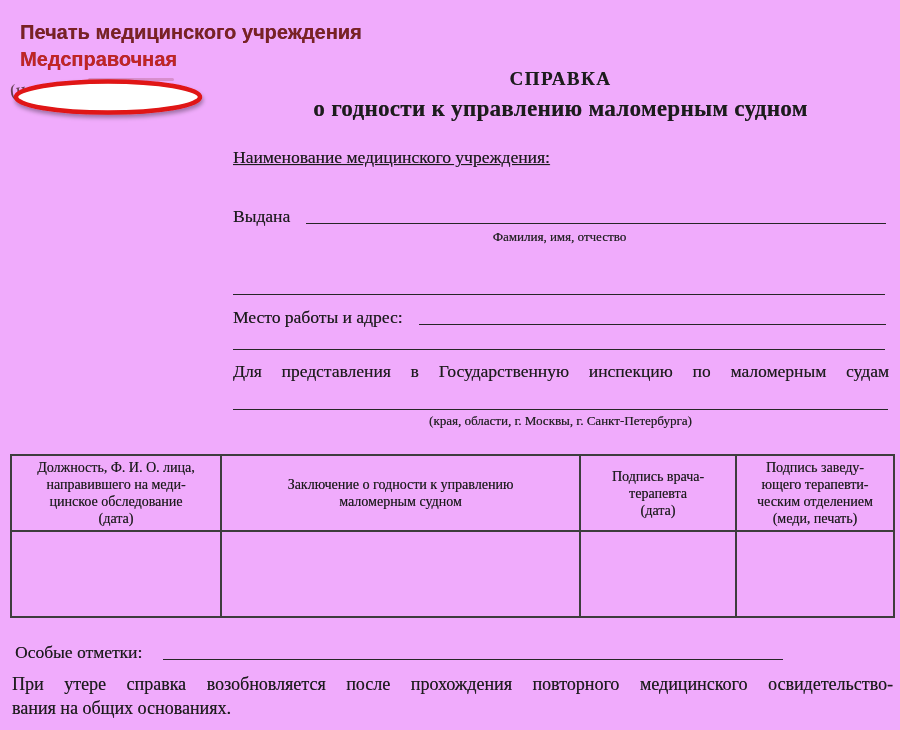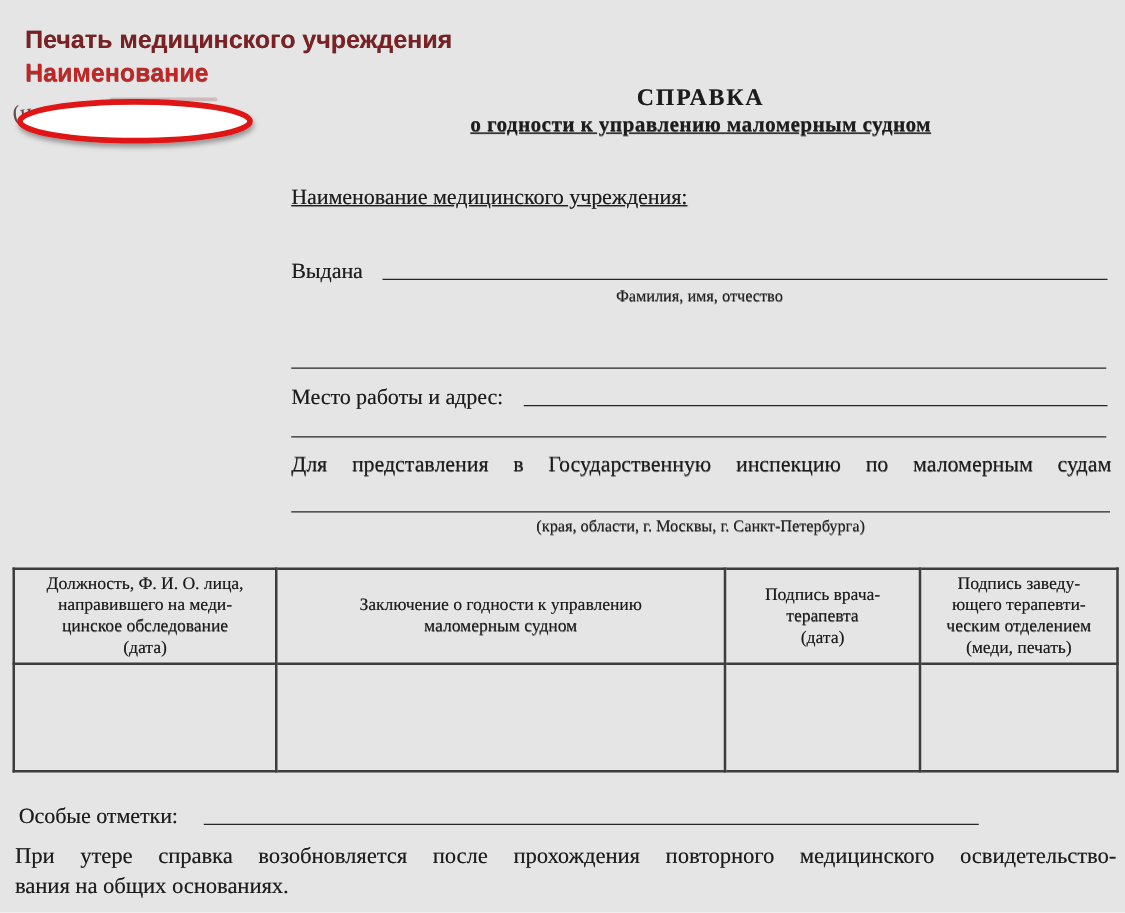--- a/index.html
+++ b/index.html
@@ -1,19 +1,19 @@
 <!DOCTYPE html>
 <html lang="ru"><head>
 <meta charset="utf-8">
 <style>
   html,body{margin:0;padding:0;}
   .page{
     position:relative;
     width:900px;height:730px;
-    background:#e5e5e5;
+    background:#f0abfc;
     font-family:"Liberation Serif","DejaVu Serif",serif;
     color:#1c1c1c;
     overflow:hidden;
   }
   .scan{ text-shadow:0.2px 0.2px 0.4px rgba(10,10,10,.55); }
 
   
   .stamp-caption{
     position:absolute;left:20px;
     font-family:"Liberation Sans","DejaVu Sans",sans-serif;
@@ -27,21 +27,21 @@
   }
   .stamp-remnant{
     position:absolute;left:88px;top:78px;width:86px;height:3px;z-index:0;
     background:rgba(130,40,40,.22);border-radius:2px;
   }
   .stamp-ellipse{position:absolute;left:6px;top:74px;z-index:1;}
 
   
   .title-block{position:absolute;left:233px;top:68px;width:655px;text-align:center;}
   .doc-title{font-size:19px;font-weight:bold;letter-spacing:1.5px;}
-  .doc-subtitle{font-size:17px;font-weight:bold;margin-top:0;letter-spacing:.3px;text-decoration:underline;}
+  .doc-subtitle{font-size:23px;font-weight:bold;margin-top:6px;letter-spacing:.3px;}
 
   
   .frow{position:absolute;display:flex;align-items:flex-end;font-size:17.5px;line-height:22px;gap:11px;}
   .frow .lbl{white-space:nowrap;}
   .frow .fill{flex:1 1 auto;border-bottom:1.6px solid #262626;margin:0 0 3px 5px;height:2px;}
   .hline{position:absolute;border-top:1.6px solid #262626;height:0;}
   .fcaption{position:absolute;text-align:center;font-size:13px;color:#222;}
   .static-label{position:absolute;font-size:17.5px;line-height:22px;}
   .justified{
     position:absolute;font-size:17.5px;line-height:22px;
@@ -65,21 +65,21 @@
   
   .note{position:absolute;left:12px;top:673px;width:881px;font-size:18px;line-height:23.5px;}
   .note .jline{text-align:justify;text-align-last:justify;}
 </style>
 </head>
 <body>
 
 <div class="page scan">
 
   <div class="stamp-caption stamp-line1">Печать медицинского учреждения</div>
-  <div class="stamp-caption stamp-line2">Наименование</div>
+  <div class="stamp-caption stamp-line2">Медсправочная</div>
 
   <span class="obscured-mark">(и</span>
   <div class="stamp-remnant"></div>
 
   <svg class="stamp-ellipse" width="202" height="52" viewBox="0 0 202 52">
     <defs>
       <filter id="esh" x="-20%" y="-40%" width="140%" height="200%">
         <feDropShadow dx="1" dy="3" stdDeviation="2" flood-color="#000000" flood-opacity="0.35"></feDropShadow>
       </filter>
     </defs>

